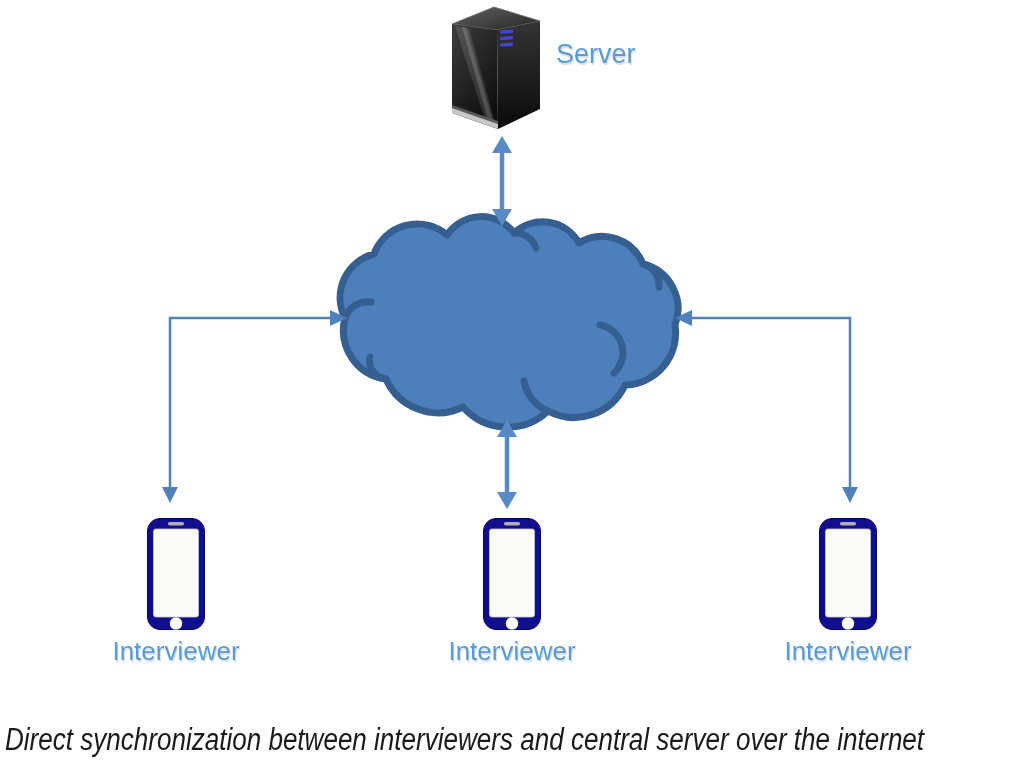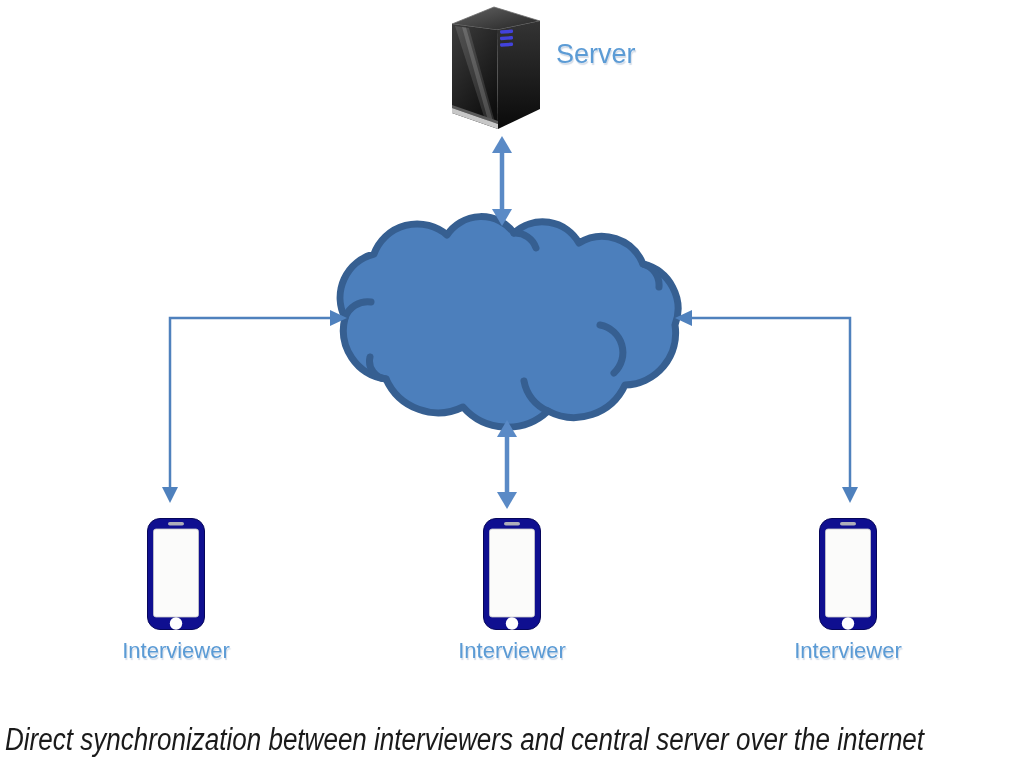--- a/index.html
+++ b/index.html
@@ -3,21 +3,21 @@
 <meta charset="utf-8">
 <style>
   html,body{margin:0;padding:0;background:#fff;}
   .canvas{
     position:relative;width:1016px;height:761px;background:#ffffff;
     font-family:"Liberation Sans",sans-serif;overflow:hidden;
   }
   .abs{position:absolute;}
   svg{display:block;}
   .node-label{
-    color:#5B9BD5;font-size:22px;line-height:36px;text-align:center;
+    color:#5B9BD5;font-size:26px;line-height:36px;text-align:center;
     text-shadow:1px 1.5px 1px rgba(110,140,180,0.30);
     white-space:nowrap;
   }
   .server-label{
     color:#5B9BD5;font-size:27px;line-height:34px;
     text-shadow:1px 1.5px 1px rgba(110,140,180,0.30);
     white-space:nowrap;
   }
   .internet-label{
     color:#FFFFFF;font-size:26px;line-height:28px;text-align:center;

